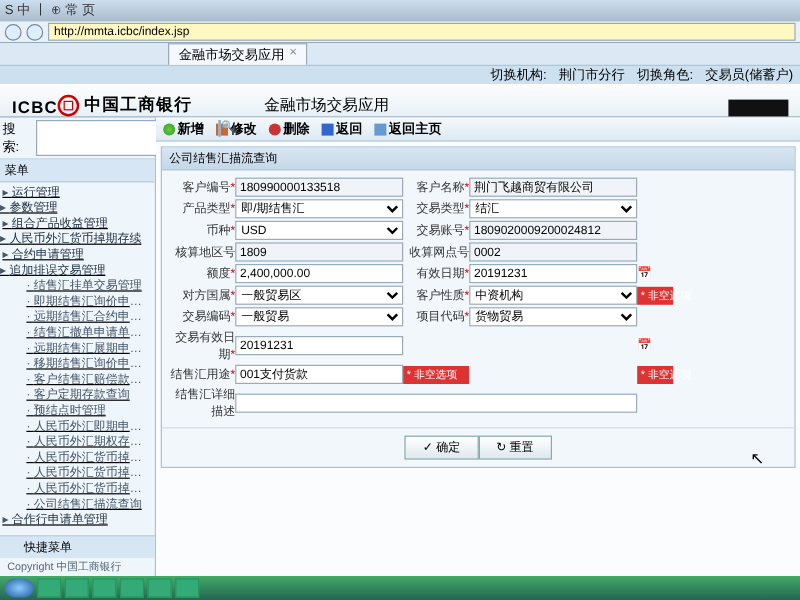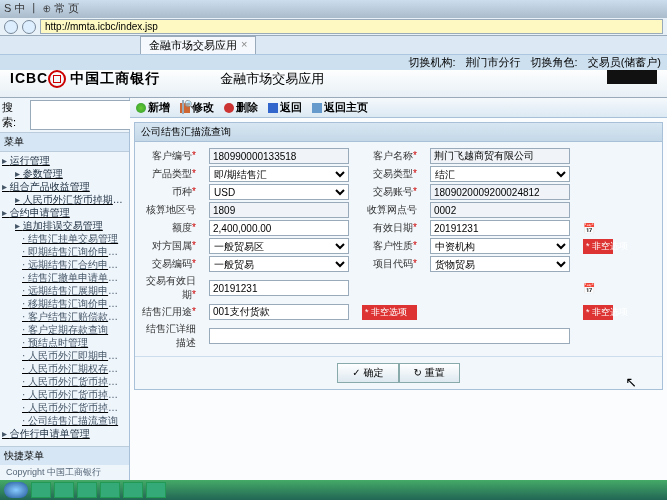--- a/index.html
+++ b/index.html
@@ -6,53 +6,53 @@
 body { width:667px; height:500px; background:#d4e4f0; overflow:hidden; }
 .titlebar { height:18px; background:linear-gradient(#cde,#abc); padding:1px 4px; font-size:10px; display:flex; align-items:flex-start; gap:6px; }
 .titlebar span { color:#333; }
 .addrbar { height:18px; background:#e8f0f8; border-bottom:1px solid #9ab; display:flex; align-items:center; padding:0 4px; gap:4px; }
 .navbtn { width:14px; height:14px; border:1px solid #789; border-radius:50%; background:#def; }
 .url { flex:1; background:#fef9c3; border:1px solid #9ab; padding:1px 4px; font-size:10px; }
 .tabbar { height:18px; background:#dce8f4; display:flex; align-items:flex-end; padding:0 140px; }
 .tab { background:#f5f8fc; border:1px solid #9ab; border-bottom:none; padding:1px 8px; font-size:10px; display:flex; gap:4px; }
 .tab .x { color:#888; cursor:pointer; }
 .secondbar { height:16px; background:#cde0ef; font-size:10px; padding:0 6px; display:flex; justify-content:flex-end; gap:10px; border-top:1px solid #abc6de; }
-.bankheader { height:28px; background:linear-gradient(#fdfefe,#e8f0f6); display:flex; align-items:flex-start; padding:0 10px; border-bottom:1px solid #9ab; }
+.bankheader { height:28px; background:linear-gradient(#fdfefe,#e8f0f6); display:flex; align-items:flex-end; padding:0 10px; border-bottom:1px solid #9ab; }
 .logo { width:18px; height:18px; border:2px solid #c00; border-radius:50%; margin-right:4px; position:relative; }
 .logo:after { content:""; position:absolute; inset:3px; border:1px solid #c00; }
 .brand { font-weight:bold; font-size:14px; letter-spacing:1px; }
 .apptitle { margin-left:60px; font-size:13px; }
 .sig { margin-left:auto; width:50px; height:14px; background:#111; }
 .mainrow { display:flex; height:calc(500px - 18px - 18px - 18px - 16px - 28px - 20px); }
 .sidebar { width:130px; background:#eef5fb; border-right:1px solid #a8c0d8; display:flex; flex-direction:column; }
 .searchrow { display:flex; padding:2px; gap:14px; border-bottom:1px solid #bcd; }
 .searchrow input { flex:1; border:1px solid #9ab; padding:1px 2px; font-size:10px; }
 .mag { width:14px; height:14px; background:#cdf; border:1px solid #9ab; position:relative; }
 .mag:after { content:"🔍"; font-size:9px; position:absolute; top:-1px; left:1px; }
 .treehead { background:#d6e6f4; padding:2px 4px; border-bottom:1px solid #bcd; font-size:10px; }
 .tree { flex:1; overflow:hidden; padding:2px 0;text-decoration:underline; }
 .tree div { padding:0 2px; font-size:10px; line-height:13px; color:#234; white-space:nowrap; overflow:hidden; text-overflow:ellipsis; }
 .tree .l0:before { content:"▸ "; color:#456; }
-.tree .l1 { padding-left:15px; }
+.tree .l1 { padding-left:0; }
 .tree .l1:before { content:"▸ "; color:#456; }
 .tree .l2 { padding-left:22px; color:#456; }
 .tree .l2:before { content:"· "; }
-.quickhead { background:#d6e6f4; padding:2px 4px; border-top:1px solid #bcd; font-size:10px; }
+.quickhead { background:#d6e6f4; padding:2px 20px; border-top:1px solid #bcd; font-size:10px; }
 .content { flex:1; background:#fafcfe; display:flex; flex-direction:column; }
 .toolbar { height:20px; background:linear-gradient(#f5f9fc,#dce9f3); border-bottom:1px solid #a8c0d8; display:flex; align-items:center; padding:0 6px; gap:10px; font-size:10px; }
 .toolbar span { display:flex; align-items:center; gap:2px; cursor:pointer; }
 .ico { width:10px; height:10px; display:inline-block; }
 .ico-new { background:radial-gradient(#6c3,#393); border-radius:50%; }
 .ico-edit { background:#c63; }
 .ico-del { background:#c33; border-radius:50%; }
 .ico-back { background:#36c; }
 .ico-home { background:#69c; }
 .panel { margin:4px; border:1px solid #a8c0d8; background:#f2f7fb; flex:0 0 auto; }
 .panelhead { background:linear-gradient(#d8e6f2,#c4d8e8); padding:2px 6px; font-size:10px; border-bottom:1px solid #a8c0d8; }
-.formgrid { display:grid; grid-template-columns:55px 140px 55px 140px 30px; gap:2px 13px; padding:6px; align-items:center; }
+.formgrid { display:grid; grid-template-columns:55px 140px 55px 140px 30px; gap:2px 0; padding:6px; align-items:center; }
 .lbl { font-size:10px; text-align:right; color:#333; }
 .lbl.req:after { content:"*"; color:#c00; }
 .fld { border:1px solid #9ab; background:#fff; padding:1px 3px; font-size:10px; height:16px; width:100%; }
 .fld[readonly] { background:#f0f4f8; }
 select.fld { padding:0; }
 .err { background:#d33; color:#fff; font-size:9px; padding:1px 3px; white-space:nowrap; }
 .calico { font-size:10px; color:#678; }
 .wide { grid-column:2 / 5; }
 .btnrow { display:flex; justify-content:center; padding:6px; border-top:1px solid #cde; }
 .btn { border:1px solid #8aa; background:linear-gradient(#fff,#dde8ef); padding:2px 14px; font-size:10px; cursor:pointer; }

